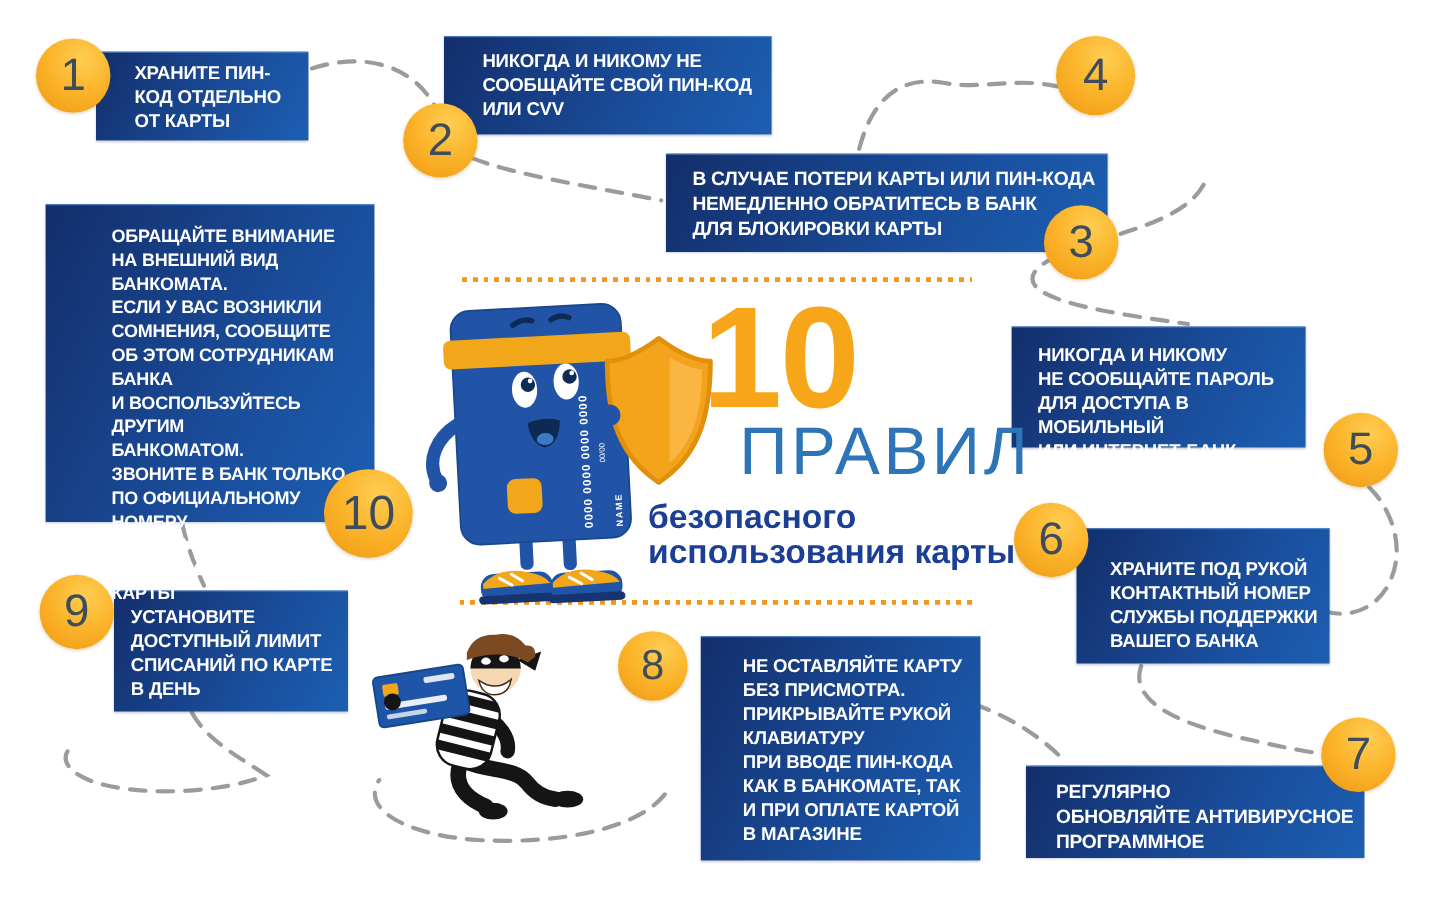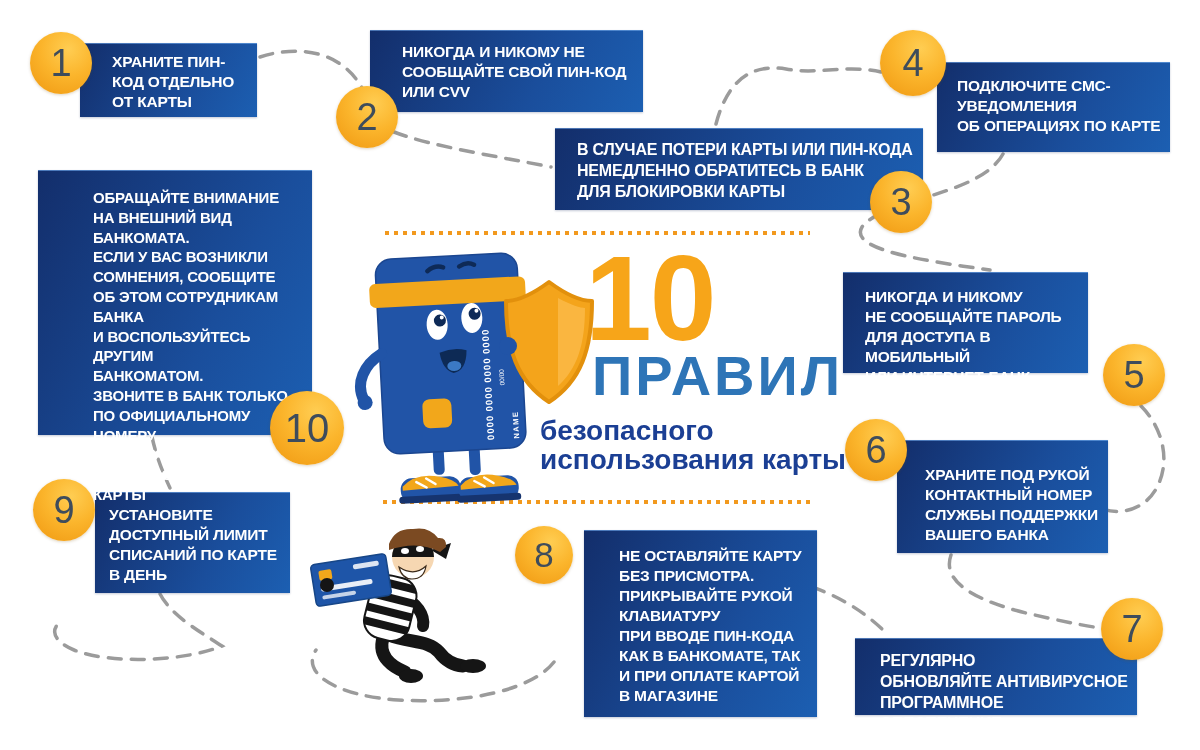--- a/index.html
+++ b/index.html
@@ -55,22 +55,22 @@
   #badge7{left:1101px;top:598px;}
   #badge8{left:515px;top:526px;width:58px;height:58px;font-size:35px;}
   #badge9{left:33px;top:479px;}
   #badge10{left:270px;top:391px;width:74px;height:74px;font-size:40px;}
   
   #title-number{
     position:absolute;left:585px;top:238px;z-index:2;
     color:#F7A519;font-size:120px;font-weight:bold;line-height:1;letter-spacing:-2px;
   }
   #title-word{
-    position:absolute;left:592px;top:348px;z-index:2;
-    color:#2E75B7;font-size:56px;font-weight:700;letter-spacing:3px;line-height:1;
+    position:absolute;left:616px;top:348px;z-index:2;
+    color:#2E75B7;font-size:56px;font-weight:400;letter-spacing:3px;line-height:1;
   }
   #title-subtitle{
     position:absolute;left:540px;top:416px;z-index:2;
     color:#1B3F94;font-size:28px;font-weight:bold;line-height:29px;white-space:pre-line;
   }
   
   #mascot{position:absolute;left:352px;top:230px;z-index:2;}
   #thief{position:absolute;left:293px;top:520px;z-index:2;}
 </style>
 </head>
@@ -103,25 +103,20 @@
     </div>
   <div class="rule-box" id="box2">
       <p class="rule-text">НИКОГДА И НИКОМУ НЕ
 СООБЩАЙТЕ СВОЙ ПИН-КОД
 ИЛИ CVV</p>
     </div>
   <div class="rule-box" id="box3">
       <p class="rule-text">В СЛУЧАЕ ПОТЕРИ КАРТЫ ИЛИ ПИН-КОДА
 НЕМЕДЛЕННО ОБРАТИТЕСЬ В БАНК
 ДЛЯ БЛОКИРОВКИ КАРТЫ</p>
-    </div>
-  <div class="rule-box" id="box4">
-      <p class="rule-text">ПОДКЛЮЧИТЕ СМС-
-УВЕДОМЛЕНИЯ
-ОБ ОПЕРАЦИЯХ ПО КАРТЕ</p>
     </div>
   <div class="rule-box" id="box5">
       <p class="rule-text">НИКОГДА И НИКОМУ
 НЕ СООБЩАЙТЕ ПАРОЛЬ
 ДЛЯ ДОСТУПА В МОБИЛЬНЫЙ
 ИЛИ ИНТЕРНЕТ-БАНК</p>
     </div>
   <div class="rule-box" id="box6">
       <p class="rule-text">ХРАНИТЕ ПОД РУКОЙ
 КОНТАКТНЫЙ НОМЕР

